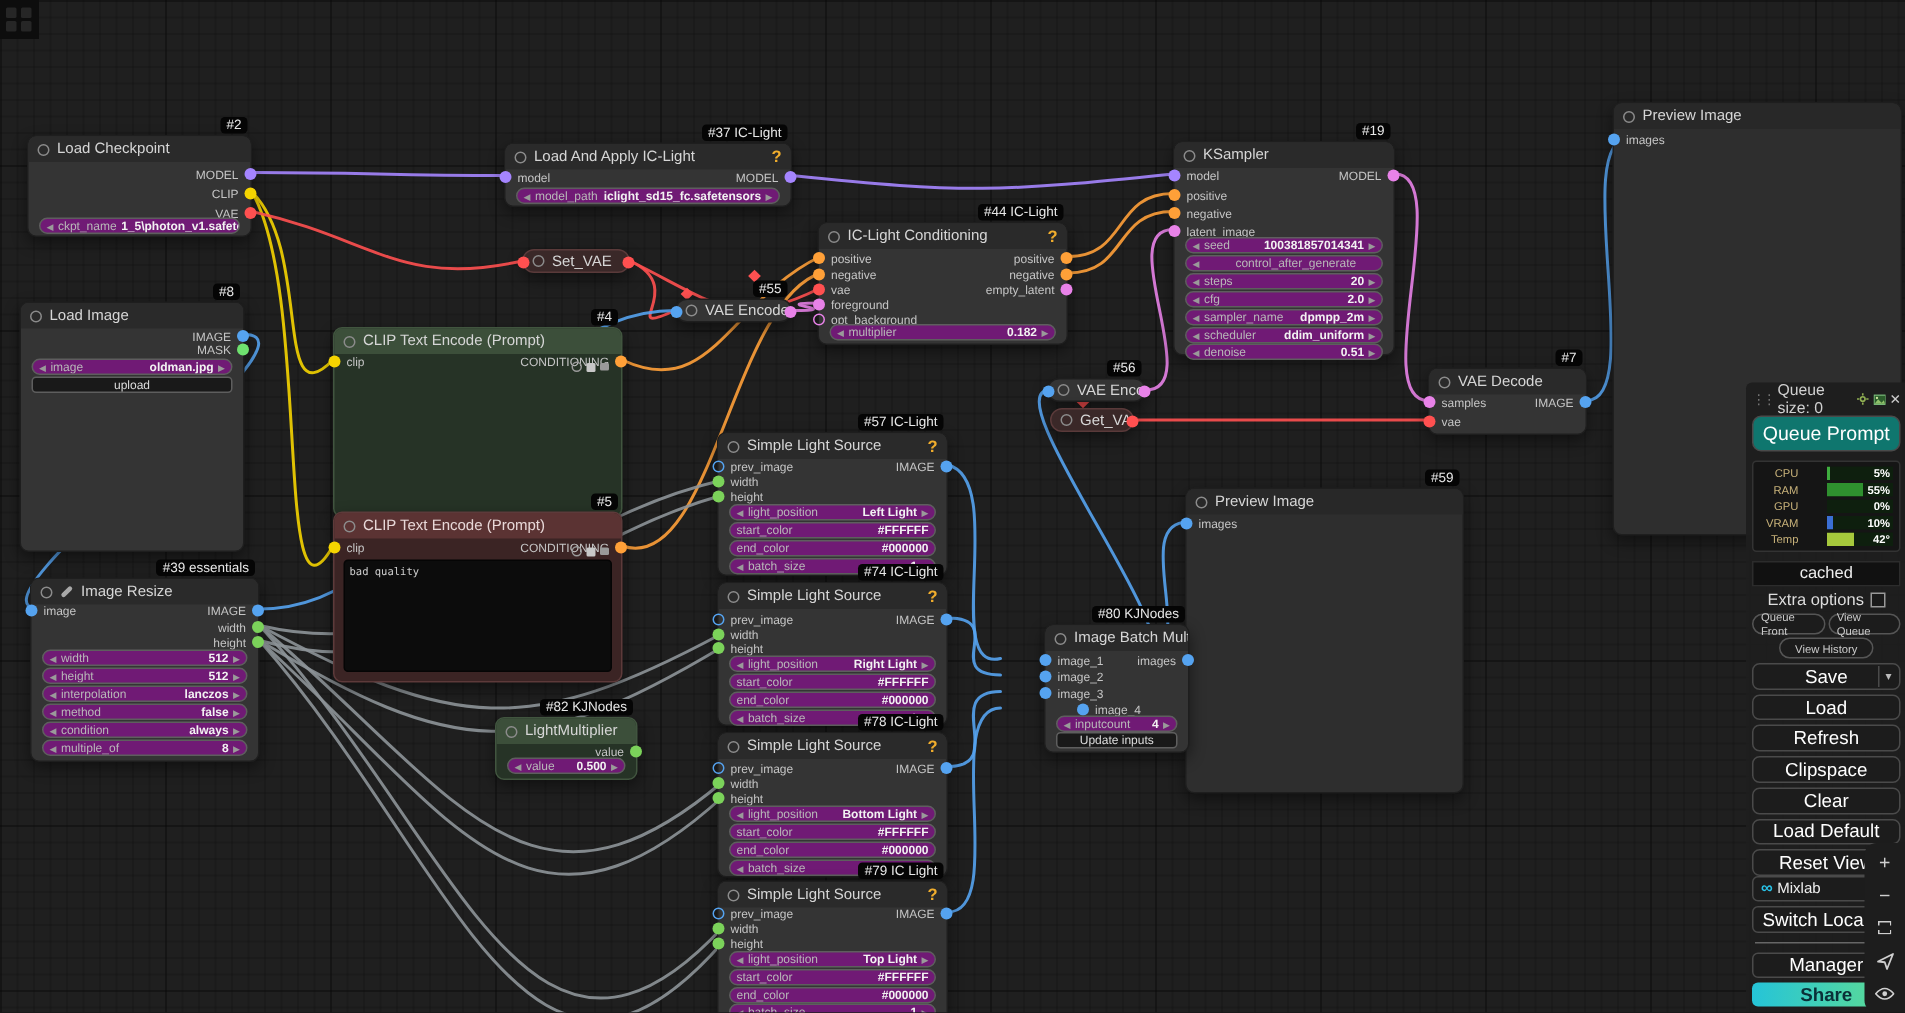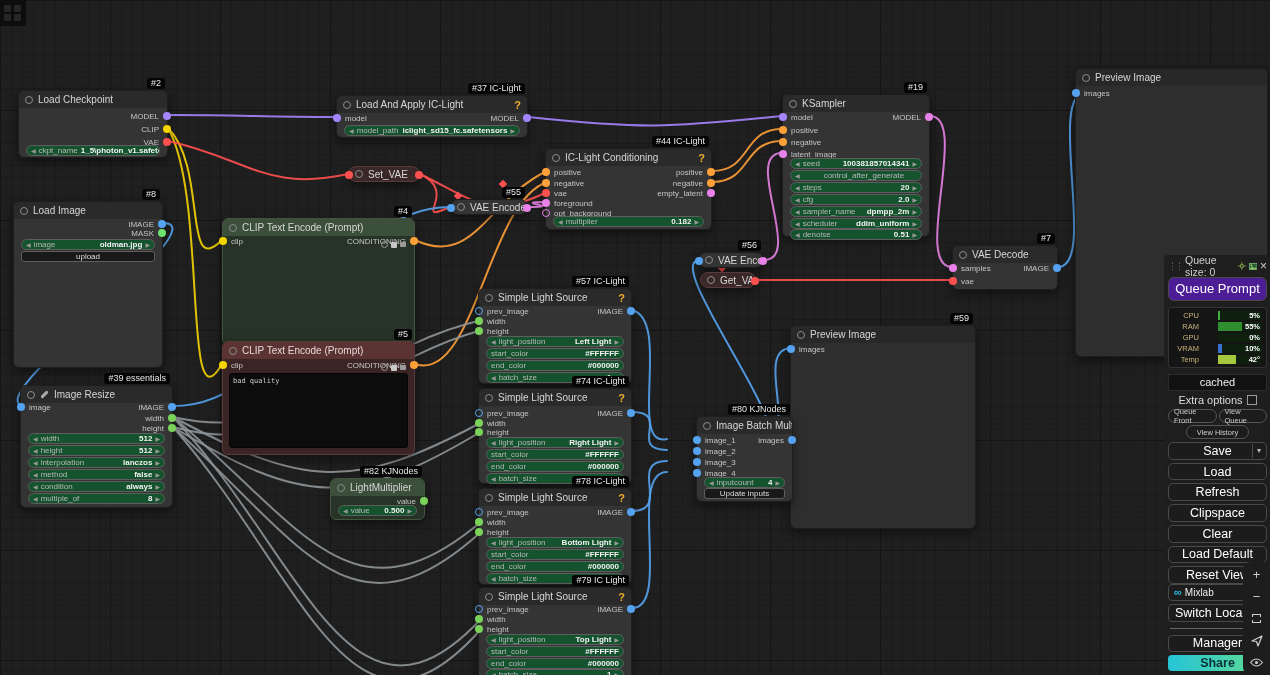--- a/index.html
+++ b/index.html
@@ -26,36 +26,36 @@
   .circ{width:6px;height:6px;border:1.5px solid #8b8b8b;border-radius:50%;flex:none}
   .help{margin-left:auto;color:#f0ad2d;font-weight:bold;font-size:11px}
   .wrench{width:9px;height:3px;background:#a8a8a8;border-radius:2px;transform:rotate(-45deg);flex:none}
   .badge{position:absolute;top:-13px;right:2px;background:#050505;color:#e8e8e8;font-size:9px;line-height:11px;padding:0 4px;border-radius:3px;white-space:nowrap;z-index:4}
   .slot{position:absolute;display:flex;align-items:center;gap:4px;font-size:8px;color:#c5c5c5;height:10px;white-space:nowrap}
   .slot.in{left:-4px}
   .slot.out{right:-4px;flex-direction:row-reverse}
   .dot{width:8px;height:8px;border-radius:50%;box-sizing:border-box;flex:none}
   .dot.hollow{background:transparent!important;border:1.5px solid #888}
   .cdot{position:absolute;width:8px;height:8px;border-radius:50%;top:4px}
-  .widget{position:absolute;left:7px;right:7px;height:11px;background:#14532d;border:1px solid #5e5e5e;border-radius:6px;display:flex;align-items:center;padding:0 4px;font-size:8px;color:#b8b8b8;gap:3px;box-sizing:border-box;white-space:nowrap;overflow:hidden}
+  .widget{position:absolute;left:7px;right:7px;height:11px;background:#701a75;border:1px solid #5e5e5e;border-radius:6px;display:flex;align-items:center;padding:0 4px;font-size:8px;color:#b8b8b8;gap:3px;box-sizing:border-box;white-space:nowrap;overflow:hidden}
   .widget .val{margin-left:auto;color:#f2f2f2;font-weight:bold}
   .widget .arr{color:#9a9a9a;font-size:6px;flex:none}
   .nbtn{position:absolute;left:7px;right:7px;height:11px;background:#191919;border:1px solid #5e5e5e;border-radius:3px;color:#ddd;font-size:8px;display:flex;align-items:center;justify-content:center;box-sizing:border-box}
   .ta{position:absolute;left:6px;right:6px;background:#0c0c0c;border:1px solid #050505;border-radius:3px;color:#cfcfcf;font:7px "DejaVu Sans Mono",monospace;padding:3px;box-sizing:border-box;white-space:pre-wrap}
   .ta-icons{position:absolute;display:flex;gap:3px;align-items:center}
   .ta-icons i{display:block}
   .tic1{width:5px;height:5px;border:1px solid #9a9a9a;border-radius:50%}
   .tic2{width:6px;height:6px;background:#c8c8c8;border-radius:1px}
   .tic3{width:6px;height:5px;background:#9a9a9a;border-radius:1px}
   
   #sidebar{position:absolute;left:1164px;top:255px;width:106px;height:420px;background:rgba(30,30,30,.97);z-index:10;box-sizing:border-box;padding:3px 3px 4px 4px;display:flex;flex-direction:column;color:#ddd;border-radius:4px 0 0 0}
   .sb-head{display:flex;align-items:center;gap:3px;font-size:10.5px;color:#d0d0d0;height:16px}
   .sb-head .drag{color:#777;font-size:9px;letter-spacing:-2px}
   .sb-head .x{margin-left:auto;color:#ccc;font-size:12px}
-  .qp{border:1px solid #4a4a4a;border-radius:6px;background:#4c1d95;color:#fff;font-size:13px;height:22px;display:flex;align-items:center;justify-content:center;margin-top:3px}
+  .qp{border:1px solid #4a4a4a;border-radius:6px;background:#0f766e;color:#fff;font-size:13px;height:22px;display:flex;align-items:center;justify-content:center;margin-top:3px}
   .stats{background:#151515;border:1px solid #333;border-radius:3px;margin-top:6px;padding:3px 4px;display:flex;flex-direction:column;gap:2px}
   .stat-row{display:flex;gap:19px;height:9px}
   .stat-label{width:26px;text-align:right;font-size:7.5px;color:#c8b27a;flex:none}
   .stat-bar{position:relative;flex:1;height:9px;background:#0e1f0e;overflow:hidden}
   .stat-fill{position:absolute;left:0;top:0;bottom:0}
   .stat-val{position:absolute;right:2px;top:0;font-size:7.5px;font-weight:bold;color:#fff;line-height:9px}
   .cached{background:#111;border:1px solid #2c2c2c;height:16px;display:flex;align-items:center;justify-content:center;font-size:11px;color:#eee;margin-top:6px}
   .extra{display:flex;align-items:center;justify-content:center;gap:4px;font-size:11px;color:#ddd;height:18px}
   .cbox{width:8px;height:8px;border:1px solid #999;background:#1a1a1a}
   .pill-row{display:flex;gap:2px;justify-content:center}
@@ -687,21 +687,21 @@
           <span>image_1</span>
         </div>
         <div class="slot in" style="top: 29px;">
           <span class="dot" style="background: rgb(85, 163, 240);"></span>
           <span>image_2</span>
         </div>
         <div class="slot in" style="top: 40px;">
           <span class="dot" style="background: rgb(85, 163, 240);"></span>
           <span>image_3</span>
         </div>
-        <div class="slot in" style="top: 51px;">
+        <div class="slot in" style="top: 51px; margin-left: 25px;">
           <span class="dot" style="background: rgb(85, 163, 240);"></span>
           <span>image_4</span>
         </div>
         <div class="slot out" style="top: 18px;">
           <span class="dot" style="background: rgb(85, 163, 240);"></span>
           <span>images</span>
         </div>
         <div class="widget" style="top: 60px;">
           <span class="arr">◀</span>
           <span>inputcount</span>

